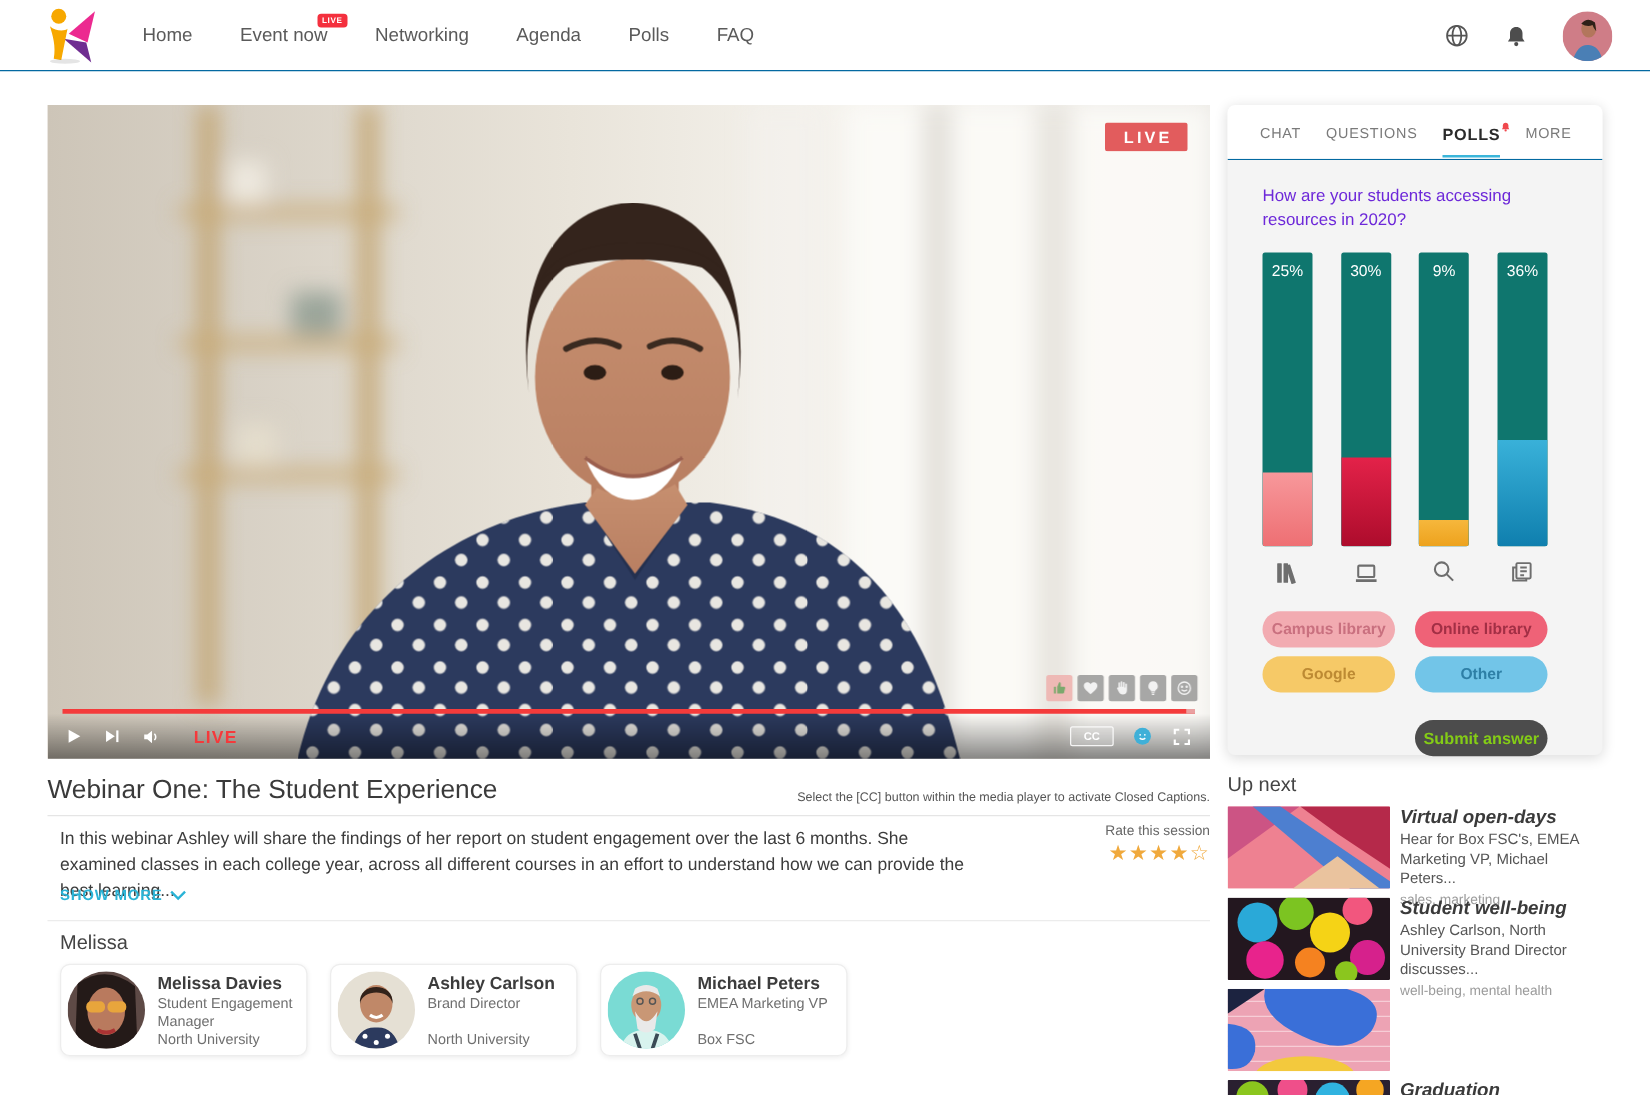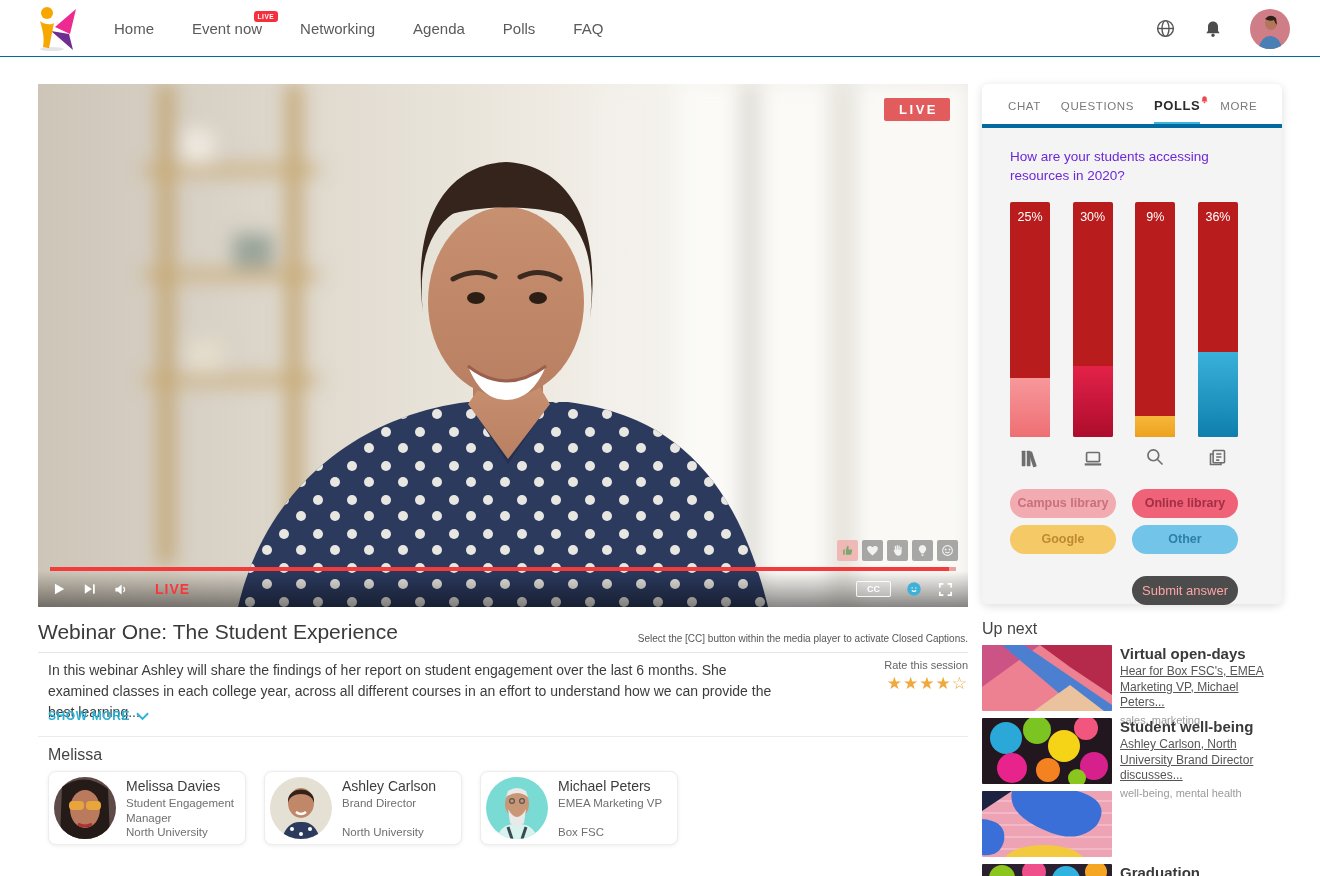--- a/index.html
+++ b/index.html
@@ -33,76 +33,76 @@
   .ctrl { display:flex; align-items:center; justify-content:center; cursor:pointer; }
   .live-text { color:#f5393b; font-weight:bold; font-size:14px; letter-spacing:1px; margin-left:10px; }
   .controls-right { margin-left:auto; display:flex; align-items:center; gap:14px; }
   .cc-btn { border:1px solid rgba(255,255,255,.85); background:rgba(230,230,230,.25); color:#fff;
     font-size:9px; font-weight:bold; padding:2px 10px; border-radius:2px; cursor:pointer; }
 
   
   .panel { position:absolute; left:982px; top:84px; width:300px; height:520px; border-radius:6px;
     background:#f4f4f4; box-shadow:0 2px 10px rgba(0,0,0,.14); }
   .panel-tabs { height:44px; background:#fff; border-radius:6px 6px 0 0; display:flex; align-items:center;
-    padding:0 26px; gap:20px; border-bottom:4px solid #0369a1; }
+    padding:0 26px; gap:20px; border-bottom:1px solid #0369a1; }
   .tab { font-size:11.5px; letter-spacing:.6px; color:#7a7a7a; cursor:pointer; position:relative; padding:14px 0 11px; }
   .tab.active { color:#2b2b2b; font-weight:bold; font-size:13px; border-bottom:2px solid #3bb6da; padding-bottom:9px; }
   .tab-alert { position:absolute; top:8px; right:-9px; }
   .poll-body { padding:20px 28px 0; }
   .poll-question { font-size:13.5px; color:#6d28d9; line-height:1.4; width:230px; }
   .bars { display:flex; justify-content:space-between; margin-top:16px; width:228px; height:235px; }
-  .bar { width:40px; height:235px; background:#b91c1c; border-radius:2px; position:relative; overflow:hidden; }
+  .bar { width:40px; height:235px; background:#0f766e; border-radius:2px; position:relative; overflow:hidden; }
   .bar-label { position:absolute; top:8px; width:100%; text-align:center; color:#fff; font-size:12.5px; z-index:2; }
   .bar-fill { position:absolute; bottom:0; left:0; width:100%; }
   .fill-0 { background:linear-gradient(#f7989b,#ee6f73); }
   .fill-1 { background:linear-gradient(#e32249,#ad0c2c); }
   .fill-2 { background:linear-gradient(#f6b73c,#eda21d); }
   .fill-3 { background:linear-gradient(#39b1d9,#0f7fae); }
   .bar-icons { display:flex; justify-content:space-between; width:228px; margin-top:10px; }
   .bar-icon { width:40px; display:flex; justify-content:center; }
   .poll-options { margin-top:20px; width:228px; display:grid; grid-template-columns:106px 106px; gap:7px 16px;text-align:right; }
   .pill { height:29px; border-radius:15px; display:flex; align-items:center; justify-content:center;
     font-size:12.5px; font-weight:600; cursor:pointer; }
   .pill-campus { background:#f2abb1; color:#c9707f; }
   .pill-online { background:#ef6277; color:#a22f45; }
   .pill-google { background:#f6c967; color:#bd8a33; }
   .pill-other  { background:#72c5e8; color:#2e7fa6; }
   .submit-row { width:228px; display:flex; justify-content:flex-end; margin-top:22px; }
-  .submit-btn { width:106px; height:29px; border-radius:15px; background:#4c4c4c; color:#fca5a5;
-    font-size:13px; font-weight:normal; display:flex; align-items:center; justify-content:center; cursor:pointer; }
+  .submit-btn { width:106px; height:29px; border-radius:15px; background:#4c4c4c; color:#84cc16;
+    font-size:13px; font-weight:bold; display:flex; align-items:center; justify-content:center; cursor:pointer; }
 
   
   .session-title { position:absolute; left:38px; top:620px; font-size:21px; color:#3a3a3a; }
   .cc-note { position:absolute; right:352px; top:633px; font-size:10px; color:#555; }
   .divider1 { position:absolute; left:38px; top:652px; width:930px; height:1px; background:#e5e5e5; }
   .description { position:absolute; left:48px; top:660px; width:735px; font-size:14px; color:#3c3c3c; line-height:1.5; }
   .rate-block { position:absolute; right:352px; top:659px; text-align:right; }
   .rate-label { font-size:11px; color:#666; }
   .stars { font-size:17px; color:#f0a93c; letter-spacing:1px; margin-top:2px; }
   .show-more { position:absolute; left:48px; top:709px; display:flex; align-items:center; gap:6px;
     color:#2ab3d6; font-size:12px; font-weight:bold; letter-spacing:.6px; cursor:pointer; }
   .divider2 { position:absolute; left:38px; top:736px; width:930px; height:1px; background:#ececec; }
 
   
   .speakers-heading { position:absolute; left:48px; top:746px; font-size:16px; color:#444; }
   .speaker-card { position:absolute; top:771px; width:198px; height:74px; background:#fff; border:1px solid #ededed;
     border-radius:8px; box-shadow:0 1px 4px rgba(0,0,0,.07); display:flex; align-items:center; cursor:pointer; }
   .speaker-avatar { width:62px; height:62px; border-radius:50%; overflow:hidden; margin-left:5px; flex:none; }
   .speaker-text { margin-left:10px; }
-  .speaker-name { font-size:14px; font-weight:400; color:#3c3c3c; }
+  .speaker-name { font-size:14px; font-weight:700; color:#3c3c3c; }
   .speaker-role { font-size:11.5px; color:#6f6f6f; line-height:1.3; min-height:30px; margin-top:2px; width:115px; }
   .speaker-company { font-size:11.5px; color:#6f6f6f; }
 
   
   .upnext-heading { position:absolute; left:982px; top:620px; font-size:16px; color:#444; }
   .upnext-item { position:absolute; left:982px; width:300px; display:flex; cursor:pointer; }
   .thumb { width:130px; height:66px; flex:none; overflow:hidden; border-radius:1px; }
   .upnext-text { margin-left:8px; width:162px; }
-  .upnext-title { font-size:15px; font-weight:600; color:#3a3a3a; }
-  .upnext-sub { font-size:12px; color:#555; line-height:1.3; margin-top:2px;text-decoration:underline; }
+  .upnext-title { font-size:15px; font-weight:600; color:#3a3a3a;font-style:italic; }
+  .upnext-sub { font-size:12px; color:#555; line-height:1.3; margin-top:2px; }
   .upnext-tags { font-size:11px; color:#9b9b9b; margin-top:3px; }
 </style>
 </head>
 <body>
 
 <div class="header">
   <div class="logo">
     <svg width="48" height="48" viewBox="0 0 48 48">
       <polygon points="46,5 25,23 40,30" fill="#ec2a90"></polygon>
       <polygon points="43,46 21,27 39,30" fill="#6f2d91"></polygon>

